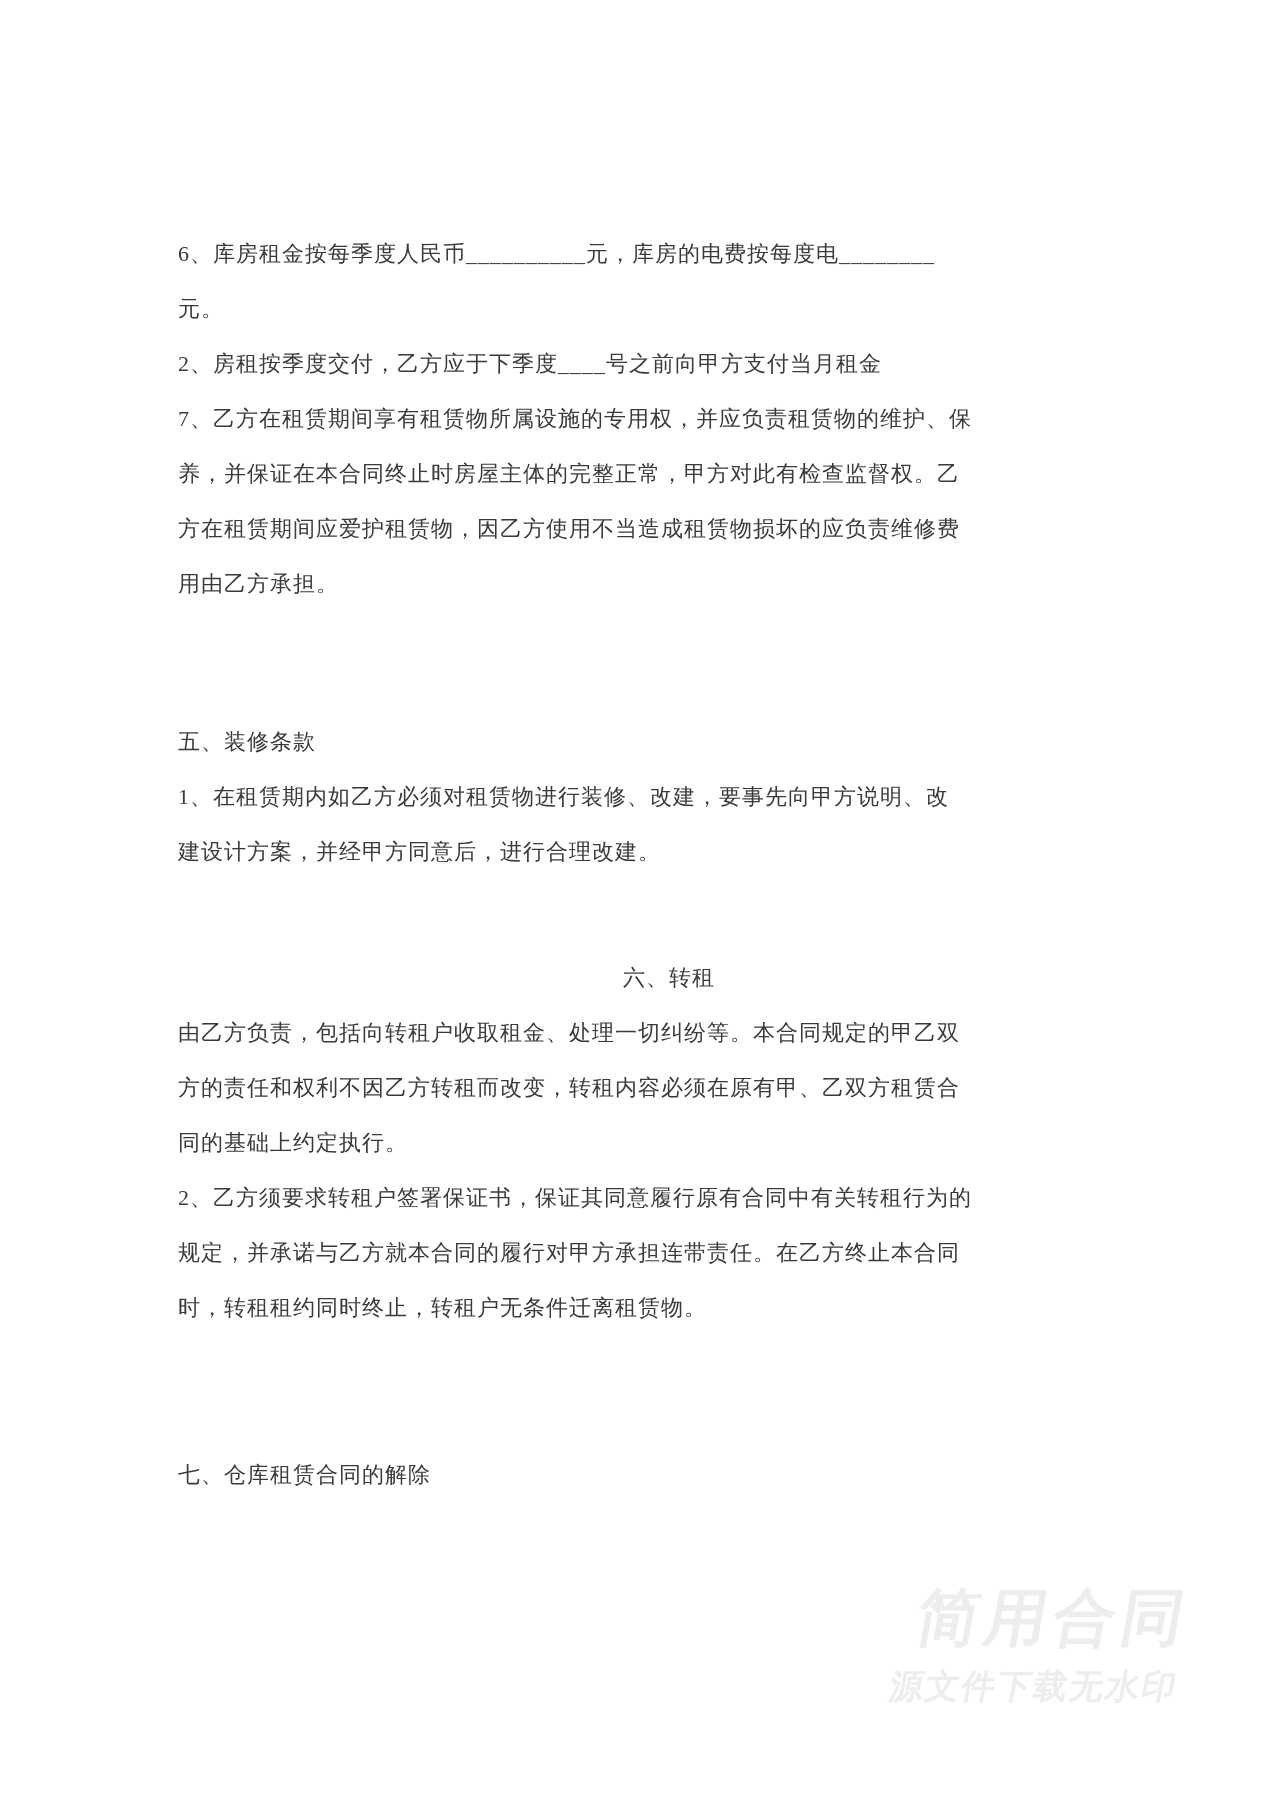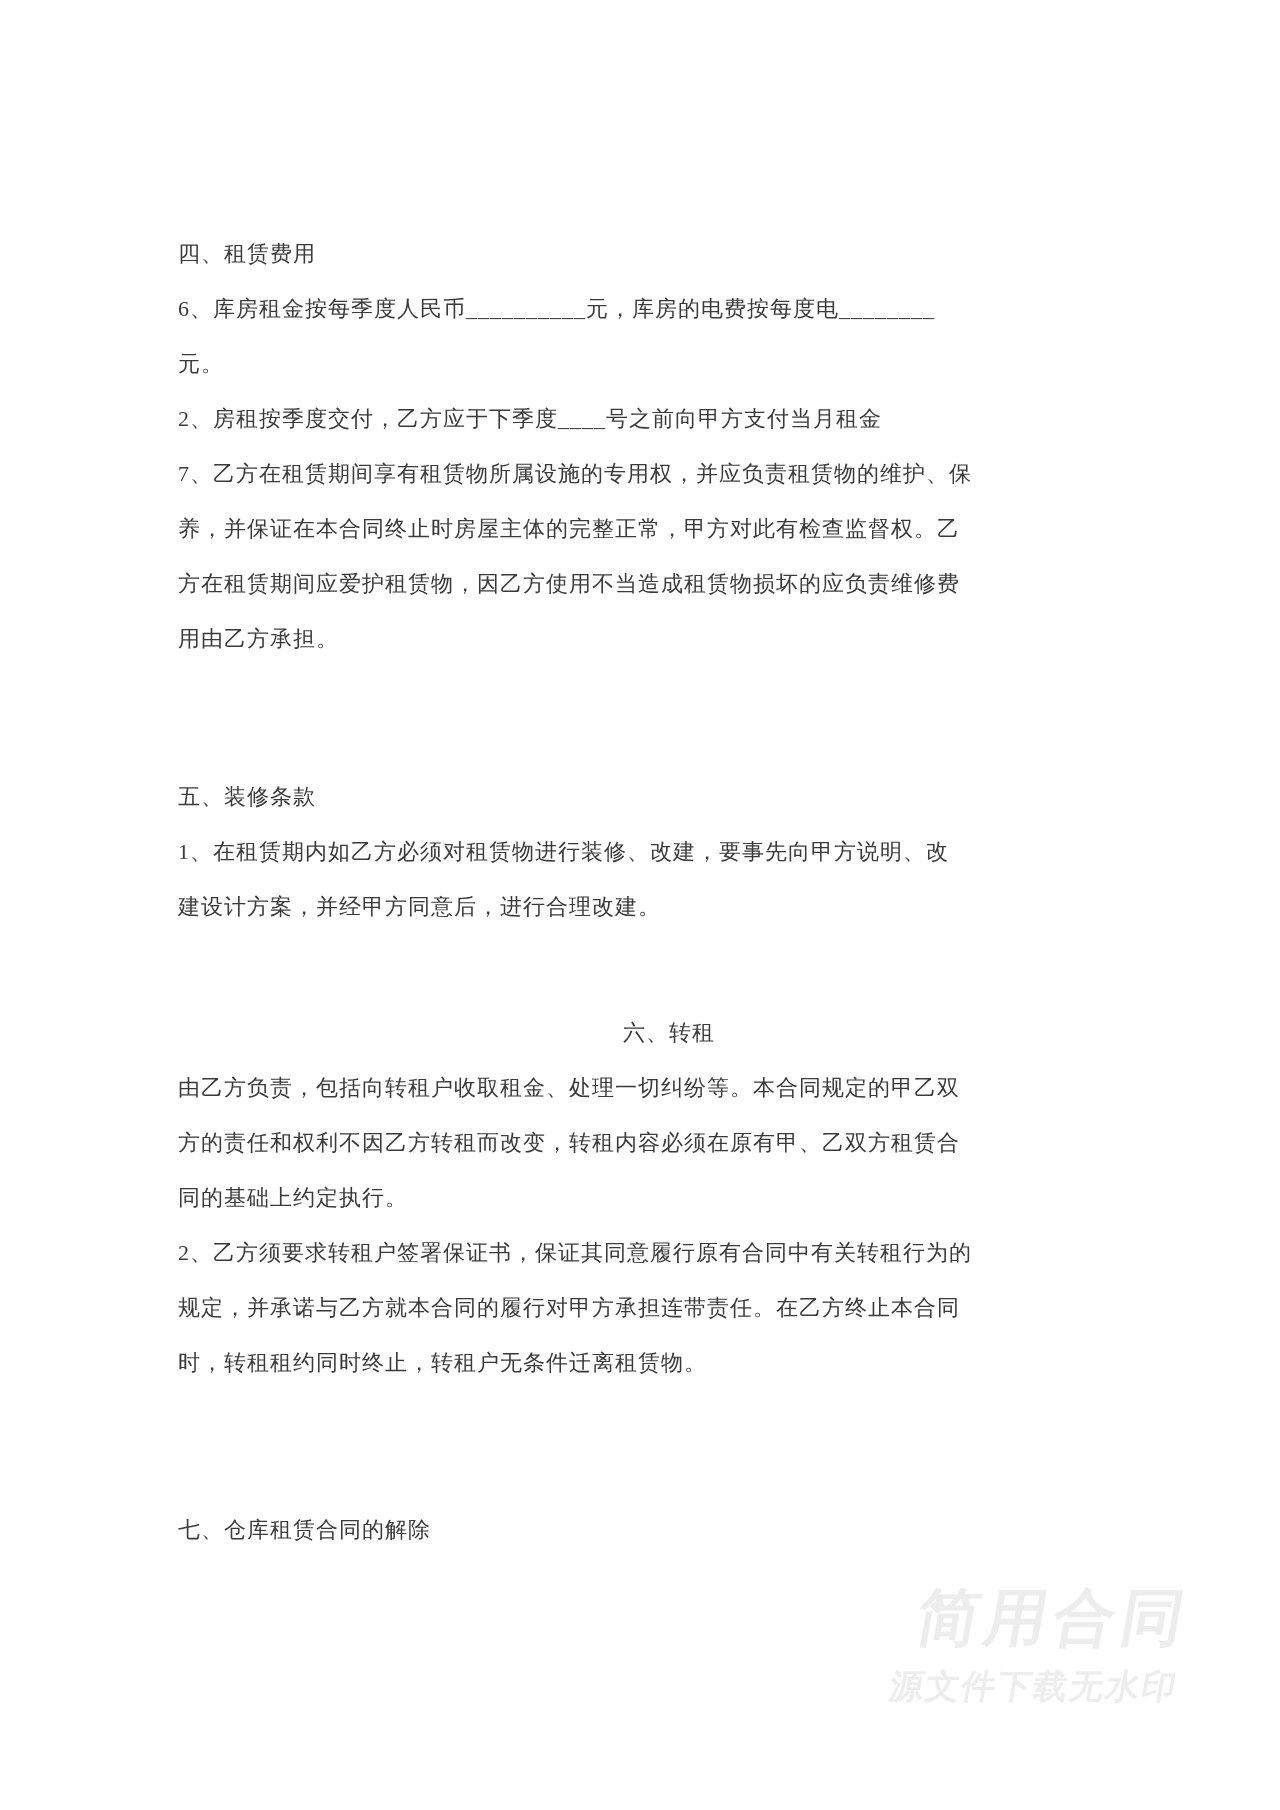--- a/index.html
+++ b/index.html
@@ -60,21 +60,20 @@
     letter-spacing: 2px;
   }
 </style>
 </head>
 <body>
 
 <div class="page">
 
   <div class="content">
 
-    <div class="line section-heading">四、租赁费用</div>
     <div class="line">6、库房租金按每季度人民币__________元，库房的电费按每度电________</div>
     <div class="line">元。</div>
     <div class="line">2、房租按季度交付，乙方应于下季度____号之前向甲方支付当月租金</div>
     <div class="line">7、乙方在租赁期间享有租赁物所属设施的专用权，并应负责租赁物的维护、保</div>
     <div class="line">养，并保证在本合同终止时房屋主体的完整正常，甲方对此有检查监督权。乙</div>
     <div class="line">方在租赁期间应爱护租赁物，因乙方使用不当造成租赁物损坏的应负责维修费</div>
     <div class="line">用由乙方承担。</div>
 
     <div class="line section-heading gap-before-sec5">五、装修条款</div>
     <div class="line">1、在租赁期内如乙方必须对租赁物进行装修、改建，要事先向甲方说明、改</div>

